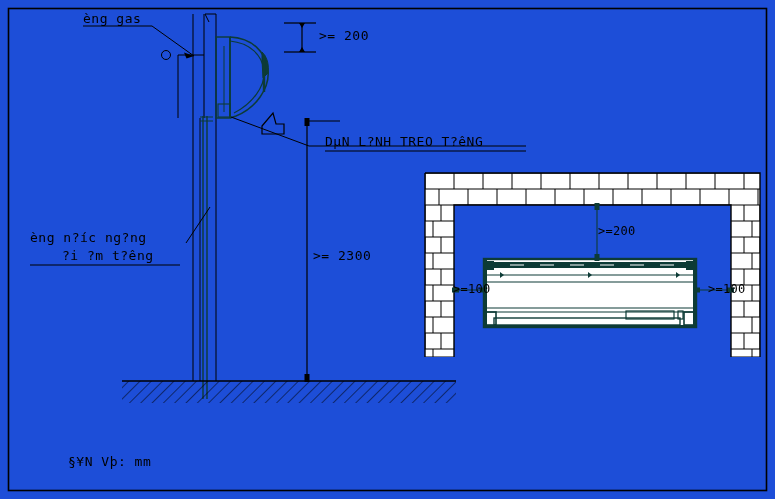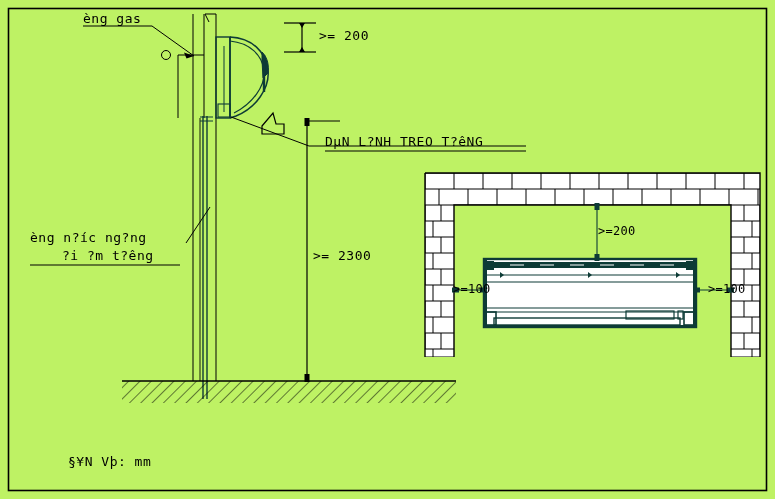--- a/index.html
+++ b/index.html
@@ -7,21 +7,21 @@
     padding: 0;
     background: #ffffff;
   }
   body {
     font-family: "DejaVu Sans Mono", monospace;
   }
   #stage {
     position: relative;
     width: 775px;
     height: 499px;
-    background: #bef264;
+    background: #1d4ed8;
     overflow: hidden;
   }
   #stage svg {
     position: absolute;
     left: 0;
     top: 0;
   }
   .cad-text {
     font-family: "DejaVu Sans Mono", monospace;
     font-size: 13px;

